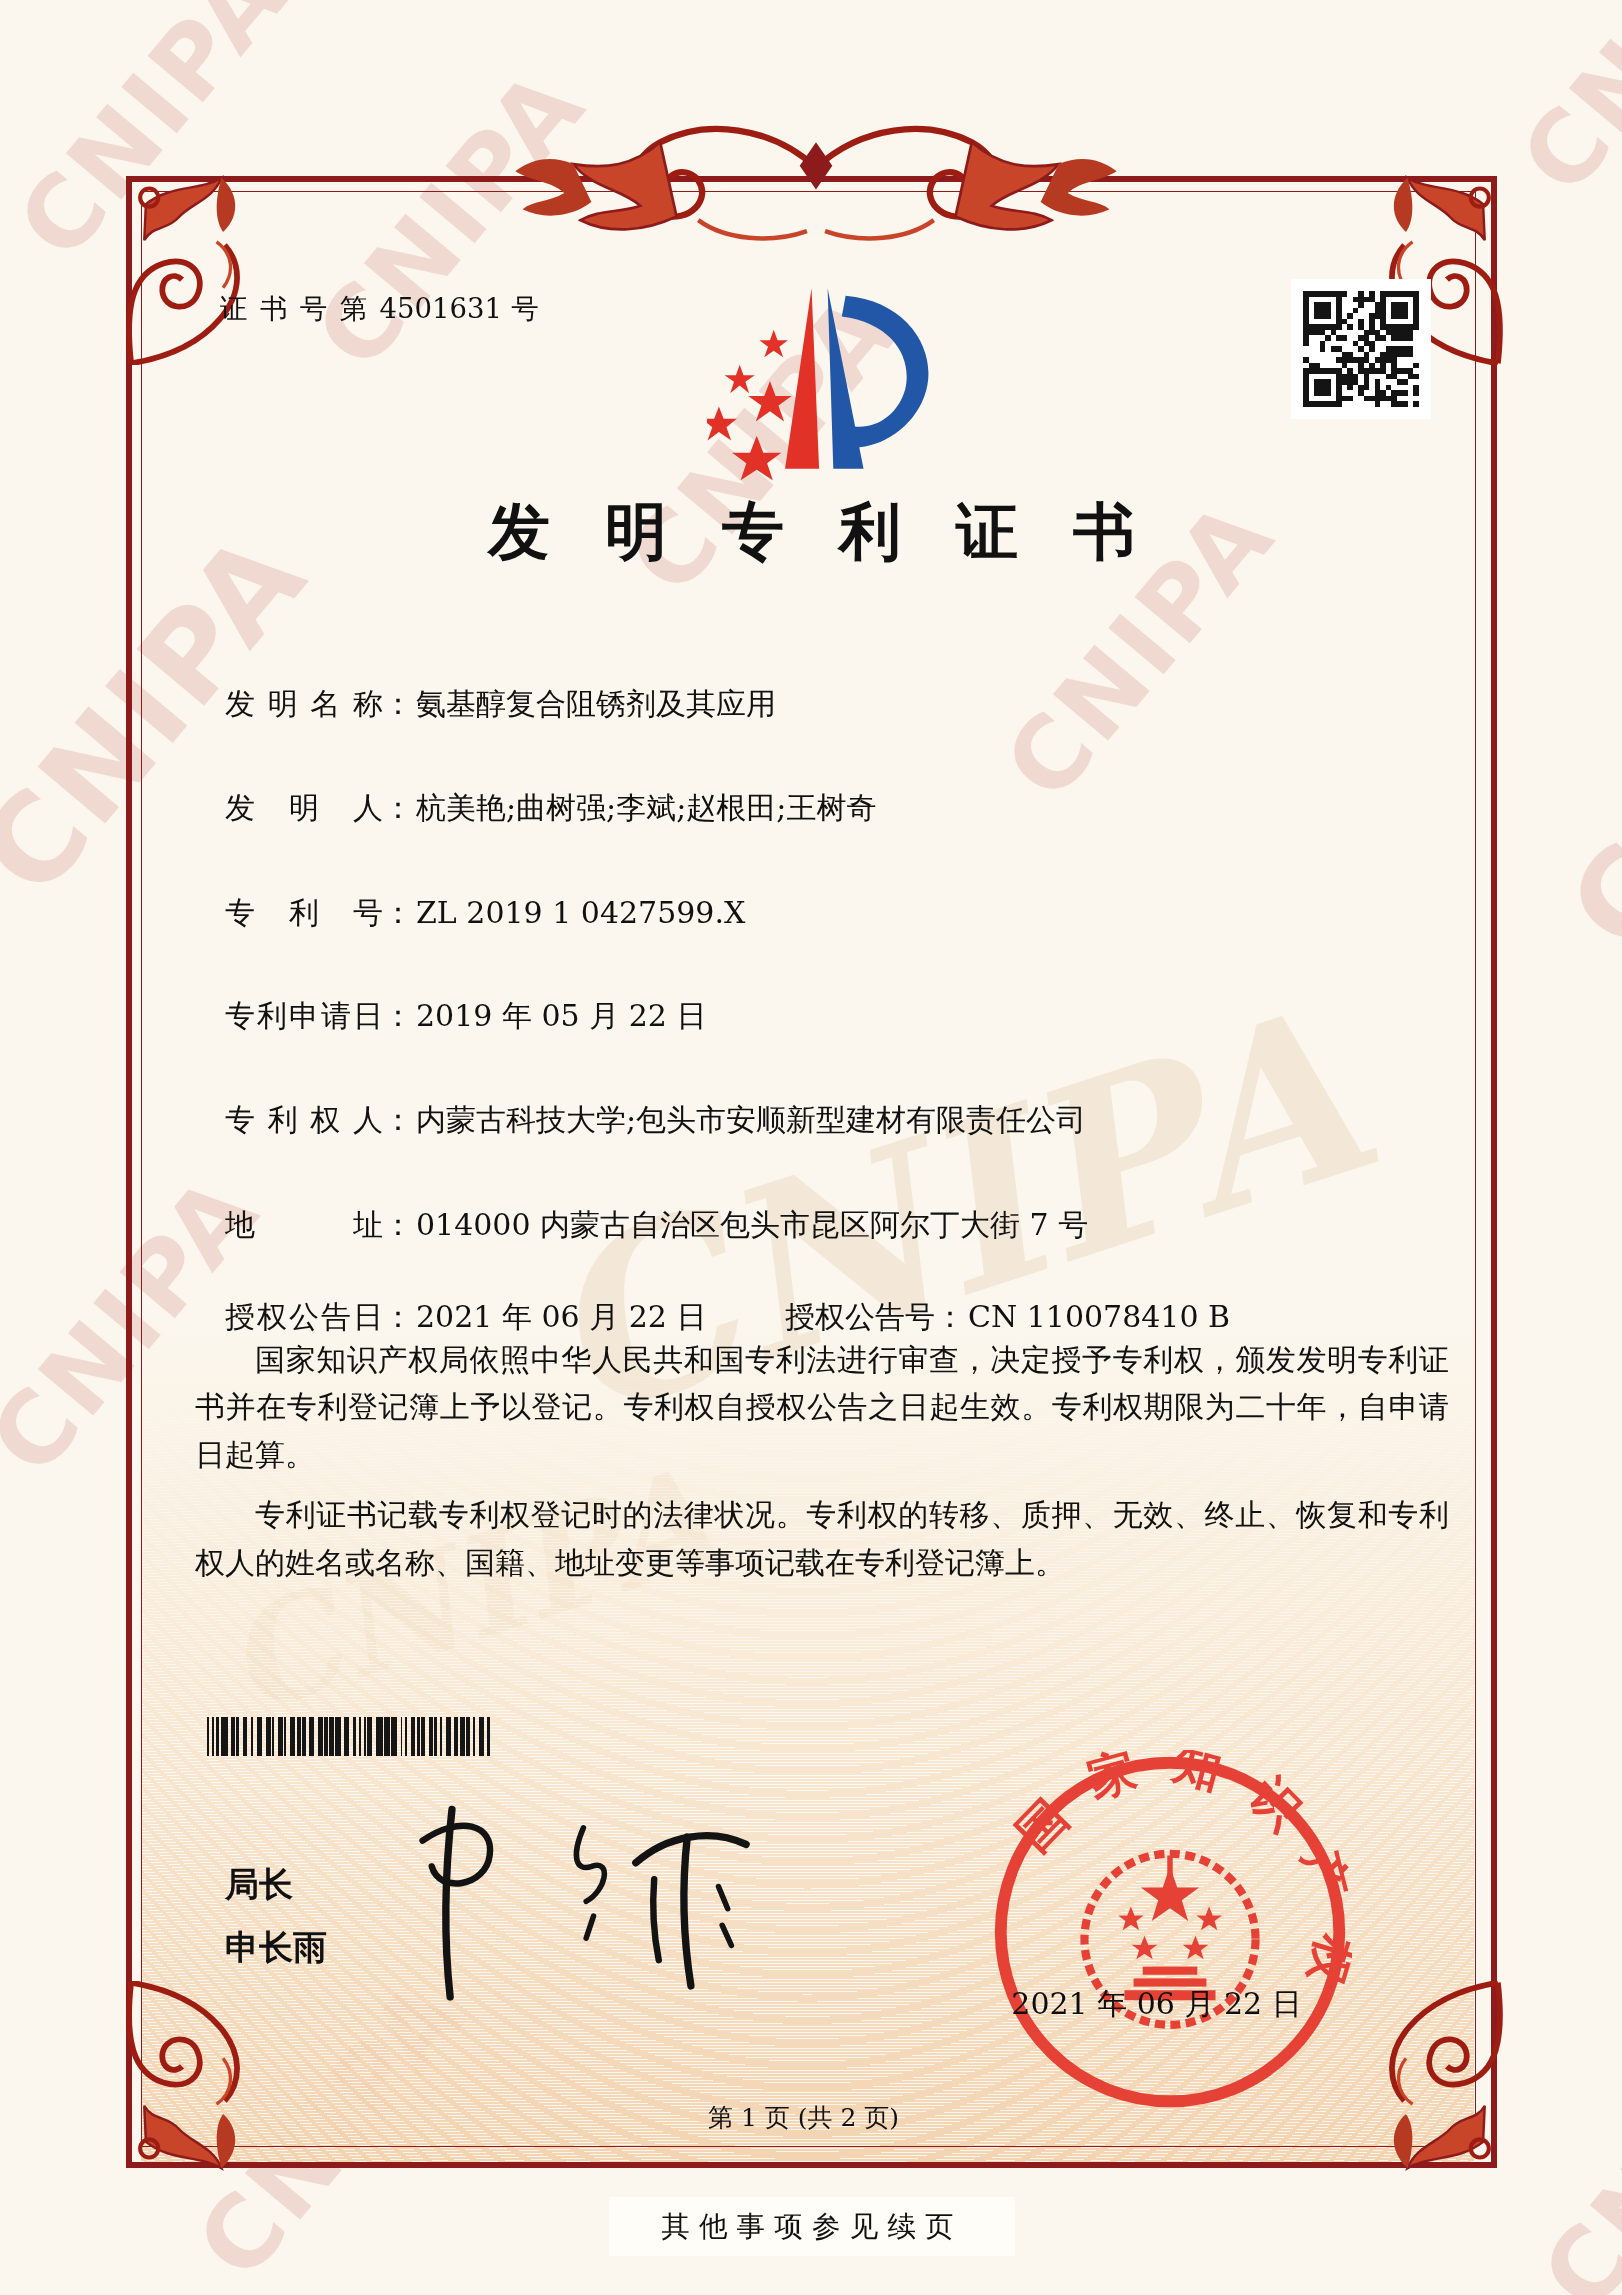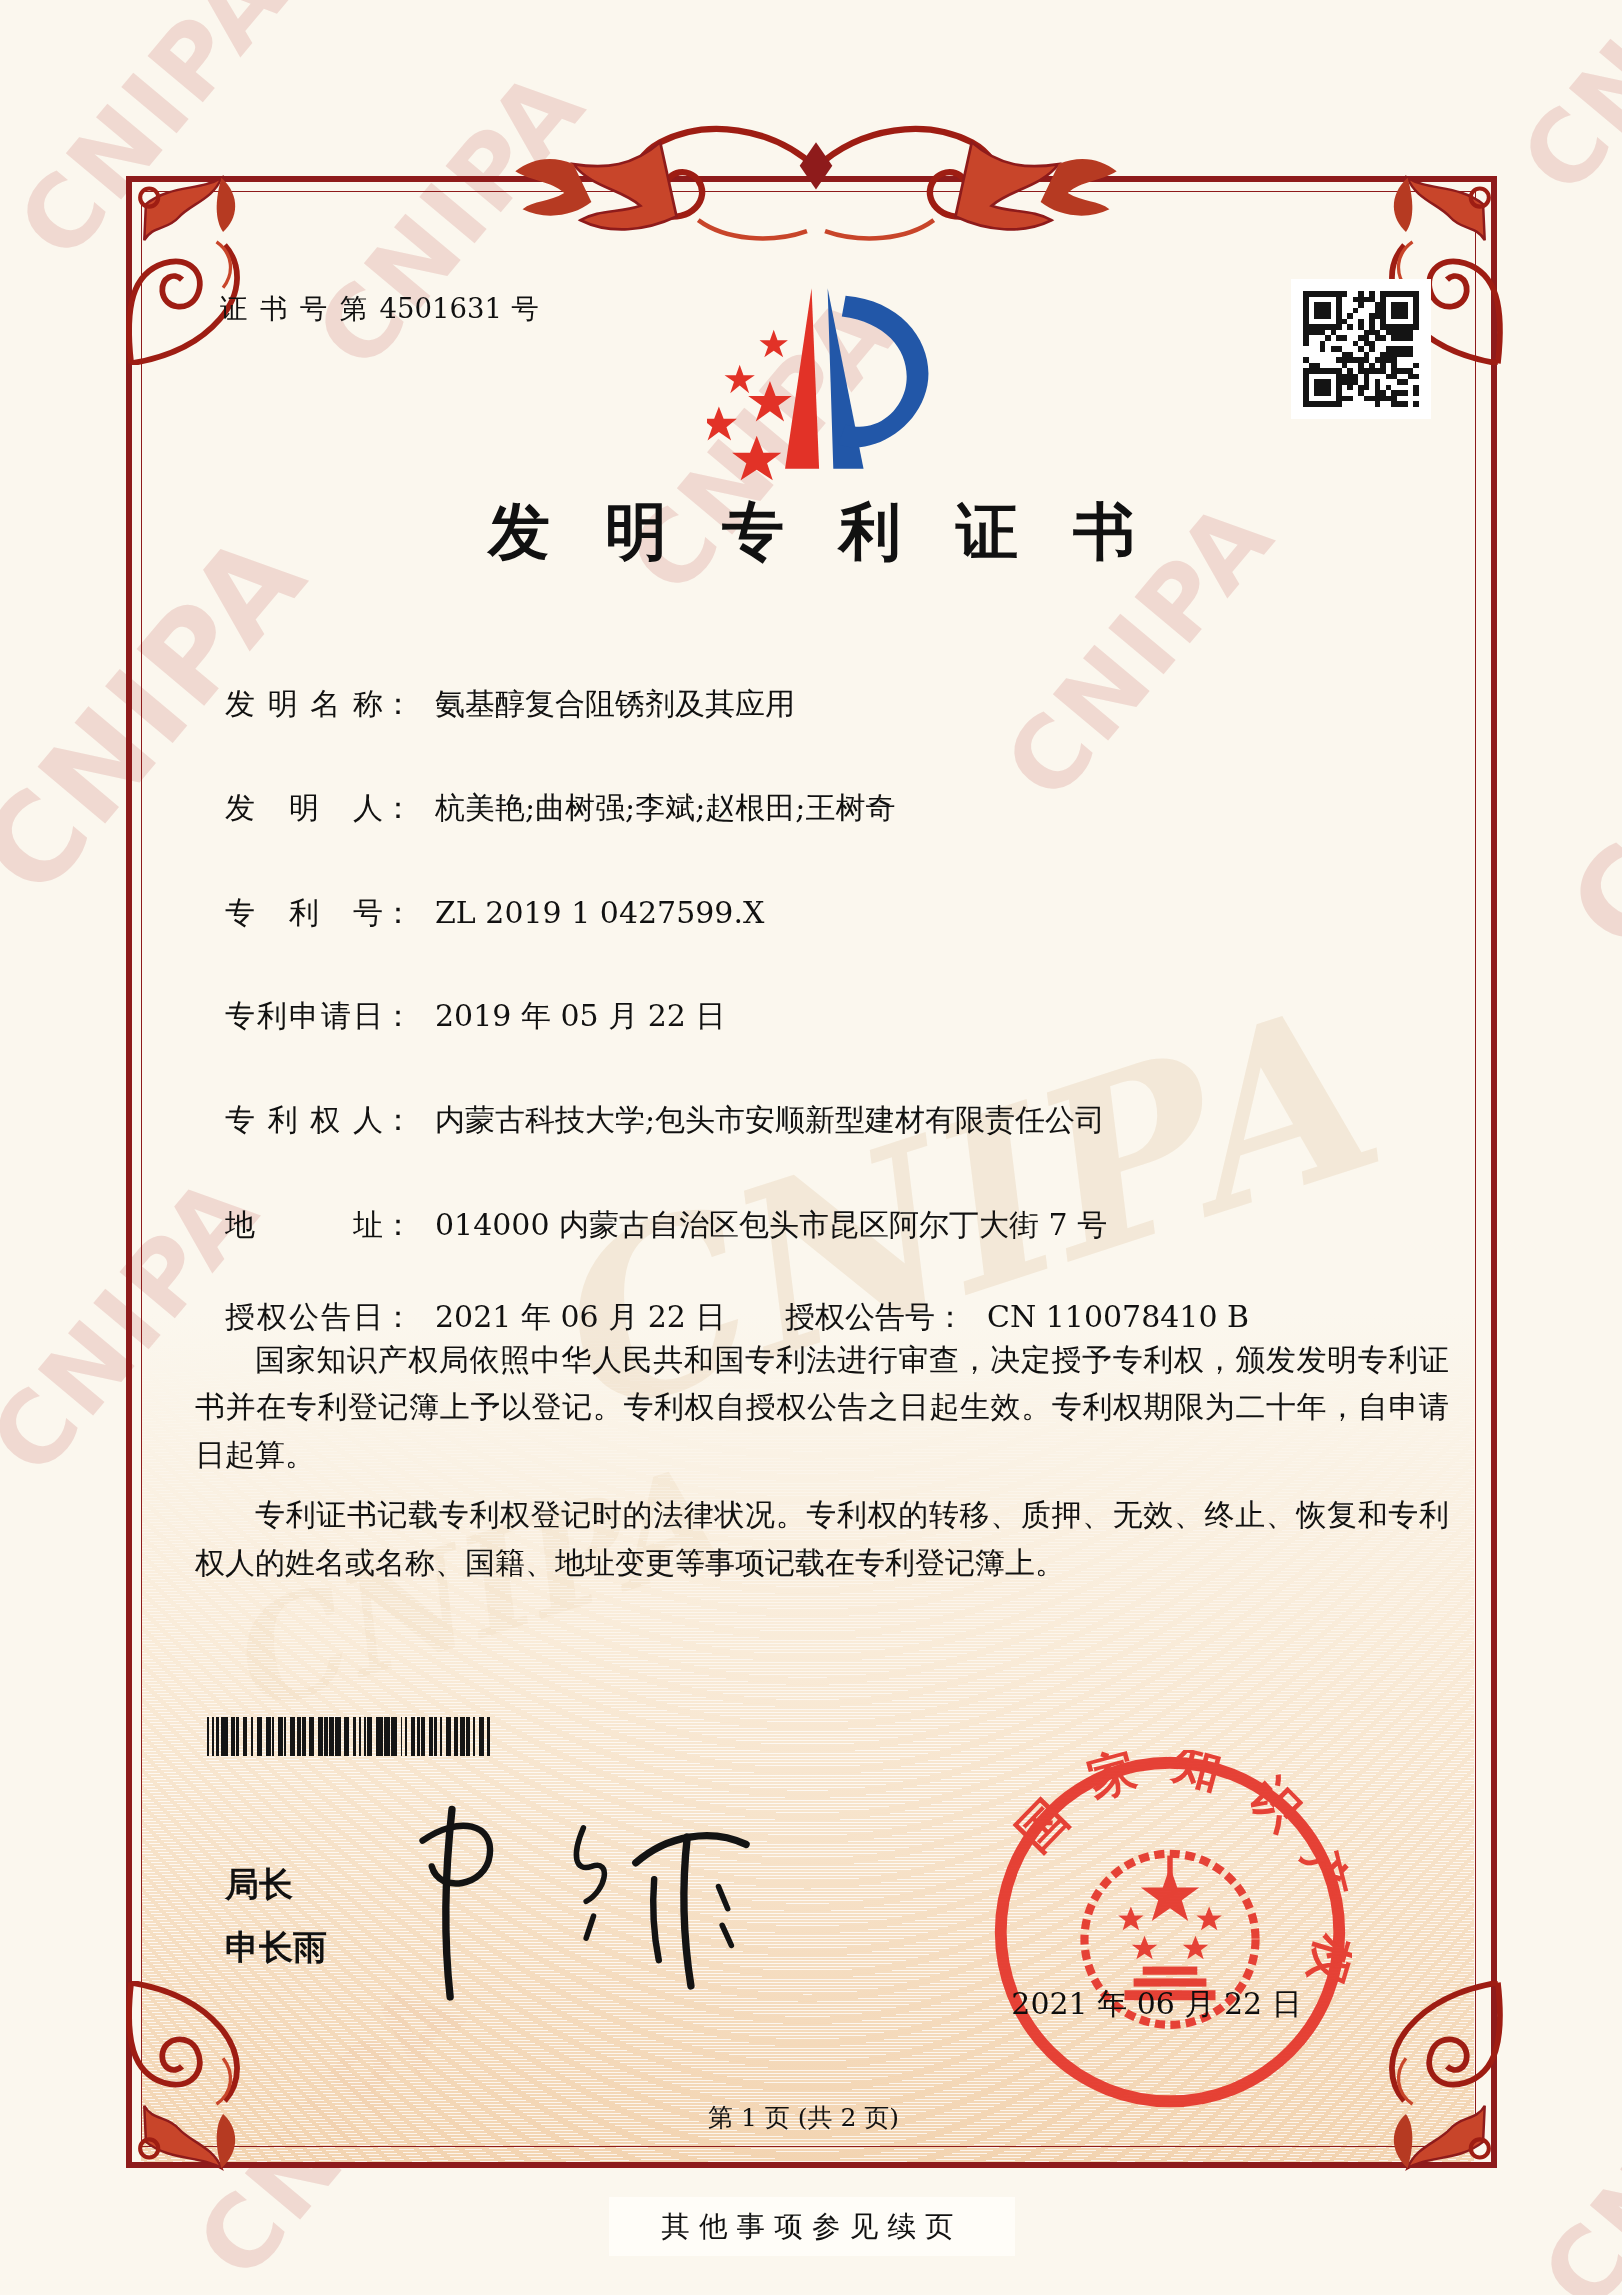--- a/index.html
+++ b/index.html
@@ -50,21 +50,21 @@
   .qr{position:absolute;left:1291px;top:279px;width:140px;height:140px;background:#fff;
     z-index:3;display:flex;align-items:center;justify-content:center;}
   .qr-grid{display:grid;grid-template-columns:repeat(21,5.5px);grid-auto-rows:5.5px;}
   .qr-grid i{display:block;}
   .qr-grid i.d{background:#141414;}
   .doc-title{position:absolute;left:0;right:0;top:490px;text-align:center;z-index:3;
     font-size:62px;font-weight:700;letter-spacing:55px;text-indent:55px;white-space:nowrap;}
   
   .row{position:absolute;left:225px;width:1258px;font-size:30px;z-index:3;white-space:nowrap;}
   .row .lab{display:inline-block;width:158px;text-align:justify;text-align-last:justify;vertical-align:bottom;}
-  .row .val{margin-left:22px;}
+  .row .val{margin-left:3px;}
   .row .pair2{position:absolute;left:560px;top:0;}
   
   .paras{position:absolute;left:195px;top:1336px;width:1254px;z-index:3;}
   .paras p{margin:0 0 13px 0;font-size:30px;line-height:1.58;text-indent:2em;text-align:justify;}
   
   .barcode{position:absolute;left:207px;top:1717px;width:312px;height:39px;z-index:3;
     display:flex;align-items:stretch;}
   .barcode b{display:block;background:#151515;}
   
   .director{position:absolute;left:225px;top:1853px;z-index:3;

